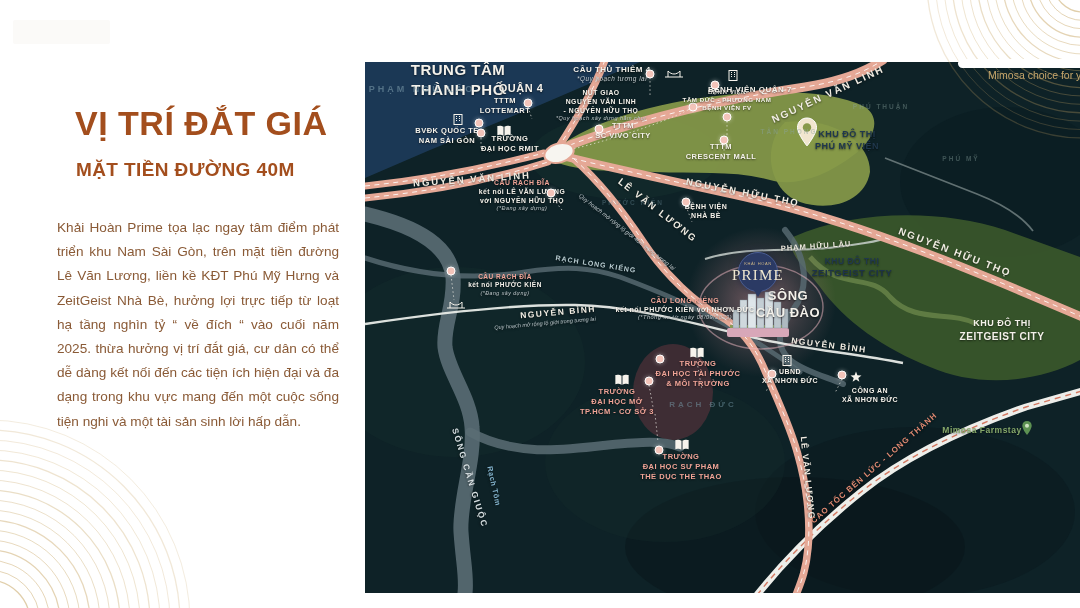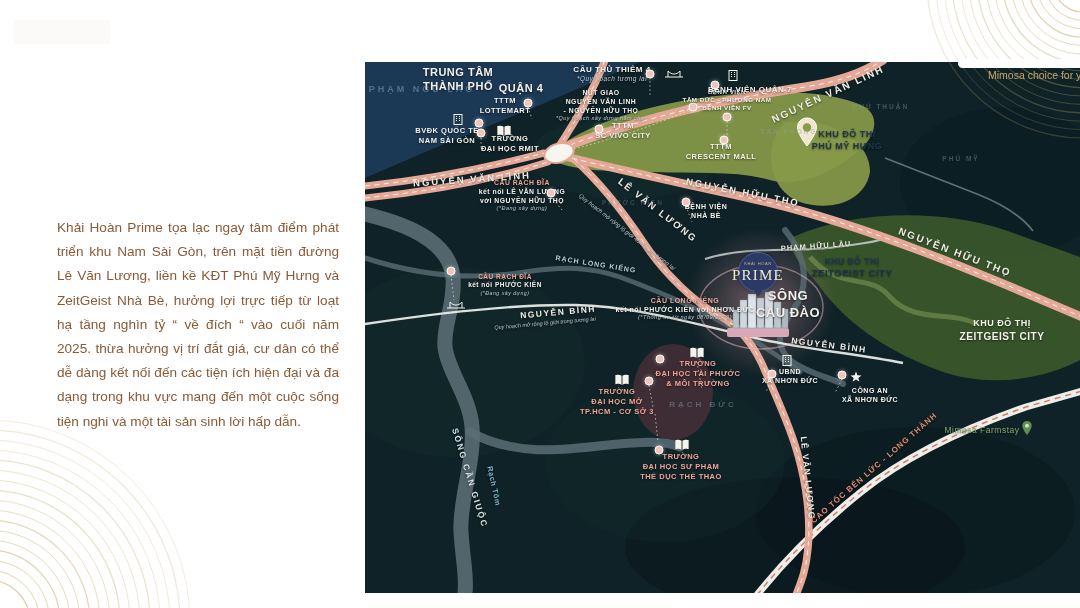--- a/index.html
+++ b/index.html
@@ -17,21 +17,21 @@
   .map svg.terrain{position:absolute;left:0;top:0;}
   #map-labels{position:absolute;left:0;top:0;width:715px;height:531px;z-index:2;}
   .poi{position:absolute;text-align:center;transform:translate(-50%,-50%);line-height:1.3;}
   .poi .l{white-space:nowrap;letter-spacing:.5px;text-shadow:0 1px 2px rgba(0,0,0,.55);}
   .c-w{color:#f4f1ea;font-weight:700;}
   .c-wb{color:#f4f1ea;font-weight:800;font-size:1.12em;}
   .c-p{color:#f0a497;font-weight:700;}
   .c-n{color:#c2cacd;font-weight:400;font-style:italic;font-size:.8em;letter-spacing:0;}
   .c-d{color:#20384d;font-weight:600;text-shadow:none;}
   .c-db{color:#1d3349;font-weight:800;font-size:1.12em;text-shadow:none;}
-  .c-g{color:#86a86a;font-weight:400;text-shadow:none;letter-spacing:.3px;}
+  .c-g{color:#86a86a;font-weight:700;text-shadow:none;letter-spacing:.3px;}
   .mlabel{position:absolute;white-space:nowrap;font-weight:700;color:#f0ece2;
           text-shadow:0 1px 2px rgba(0,0,0,.5);}
   .dot{position:absolute;width:7px;height:7px;border-radius:50%;background:#f3c4ba;border:1.5px solid #ffffff;
        transform:translate(-50%,-50%);box-shadow:0 0 4px rgba(255,255,255,.45);}
   .micon{position:absolute;transform:translate(-50%,-50%);line-height:0;}
   
   .balloon{position:absolute;left:392px;top:209px;width:38px;height:38px;margin:-19px 0 0 -19px;border-radius:50%;
            background:#2b3a64;border:1.2px solid #4a5d93;display:flex;flex-direction:column;align-items:center;
            justify-content:center;z-index:6;box-shadow:0 0 8px rgba(20,30,60,.6);}
   .balloon:after{content:"";position:absolute;top:34px;left:50%;margin-left:-6px;width:0;height:0;
@@ -48,20 +48,22 @@
   #waves-bl{left:0;bottom:0;z-index:0;}
 </style>
 </head>
 <body>
 
 <div class="slide">
 
   <div class="logo-box"></div>
 
   <div class="left-copy">
+    <div class="title">VỊ TRÍ ĐẮT GIÁ</div>
+    <div class="subtitle">MẶT TIỀN ĐƯỜNG 40M</div>
     <div class="body-text">Khải Hoàn Prime tọa lạc ngay tâm điểm phát triển khu Nam Sài Gòn, trên mặt tiền đường Lê Văn Lương, liền kề KĐT Phú Mỹ Hưng và ZeitGeist Nhà Bè, hưởng lợi trực tiếp từ loạt hạ tầng nghìn tỷ “ về đích “ vào cuối năm 2025. thừa hưởng vị trí đắt giá, cư dân có thể dễ dàng kết nối đến các tiện ích hiện đại và đa dạng trong khu vực mang đến một cuộc sống tiện nghi và một tài sản sinh lời hấp dẫn.</div>
   </div>
 
   <div class="map">
     <svg class="terrain" width="715" height="531" viewBox="0 0 715 531">
       <defs>
         <radialGradient id="glowGrad" cx="50%" cy="50%" r="50%">
           <stop offset="0%" stop-color="rgba(242,160,170,0.45)"></stop>
           <stop offset="55%" stop-color="rgba(242,160,170,0.18)"></stop>
           <stop offset="100%" stop-color="rgba(242,160,170,0)"></stop>
@@ -284,42 +286,42 @@
         <div class="dot" style="left: 477px; top: 313px;"></div>
         <div class="micon" style="left: 491px; top: 315px;"><svg width="12" height="12" viewBox="0 0 12 12">
             <path d="M6 .5 L7.4 4.2 11.5 4.4 8.3 6.9 9.4 10.8 6 8.6 2.6 10.8 3.7 6.9 .5 4.4 4.6 4.2 Z" fill="#f6f3ec"></path>
           </svg></div>
         <div class="poi" style="left: 423px; top: 243px; font-size: 13px;">
           <div class="l c-w">SÔNG</div>
           <div class="l c-w">CẦU ĐÀO</div>
         </div>
         <div class="poi" style="left: 482px; top: 79px; font-size: 9px;">
           <div class="l c-d">KHU ĐÔ THỊ</div>
-          <div class="l c-d">PHÚ MỸ HƯNG</div>
+          <div class="l c-d">PHÚ MỸ VIỆN</div>
         </div>
         <div class="micon" style="left: 442px; top: 70px;"><svg width="22" height="30" viewBox="0 0 22 30">
             <path d="M11 1 C5.5 1 1.5 5 1.5 10.5 C1.5 17 11 29 11 29 C11 29 20.5 17 20.5 10.5 C20.5 5 16.5 1 11 1 Z" fill="#f1e6cf" stroke="#ffffff" stroke-width="1"></path>
             <circle cx="11" cy="10.5" r="4.2" fill="#87994a"></circle>
           </svg></div>
         <div class="poi" style="left: 487px; top: 206px; font-size: 8.5px;">
           <div class="l c-d">KHU ĐÔ THỊ</div>
           <div class="l c-db">ZEITGEIST CITY</div>
         </div>
         <div class="poi" style="left: 637px; top: 268px; font-size: 9px;">
           <div class="l c-w">KHU ĐÔ THỊ</div>
           <div class="l c-wb">ZEITGEIST CITY</div>
         </div>
         <div class="poi" style="left: 617px; top: 369px; font-size: 8.5px;">
           <div class="l c-g">Mimosa Farmstay</div>
         </div>
         <div class="micon" style="left: 662px; top: 366px;"><svg width="11" height="15" viewBox="0 0 11 15">
             <path d="M5.5 .5 C2.8 .5 .8 2.5 .8 5.2 C.8 8.5 5.5 14.5 5.5 14.5 C5.5 14.5 10.2 8.5 10.2 5.2 C10.2 2.5 8.2 .5 5.5 .5 Z" fill="#5d9152"></path>
             <circle cx="5.5" cy="5.2" r="2" fill="#cfe3c2"></circle>
           </svg></div>
-        <div class="poi" style="left: 93px; top: 17px; font-size: 11px; letter-spacing: 1px;">
+        <div class="poi" style="left: 93px; top: 17px; font-size: 15px; letter-spacing: 1px;">
           <div class="l c-w">TRUNG TÂM</div>
           <div class="l c-w">THÀNH PHỐ</div>
         </div>
         <div class="poi" style="left: 156px; top: 26px; font-size: 11px; letter-spacing: 1px;">
           <div class="l c-w">QUẬN 4</div>
         </div>
         <div class="mlabel" style="left: 107px; top: 117px; font-size: 9.5px; letter-spacing: 2px; transform: translate(-50%, -50%) rotate(-4deg);">NGUYỄN VĂN LINH</div>
         <div class="mlabel" style="left: 463px; top: 32px; font-size: 10px; letter-spacing: 2px; transform: translate(-50%, -50%) rotate(-25deg);">NGUYỄN VĂN LINH</div>
         <div class="mlabel" style="left: 378px; top: 130px; font-size: 9.5px; letter-spacing: 2px; transform: translate(-50%, -50%) rotate(11deg);">NGUYỄN HỮU THỌ</div>
         <div class="mlabel" style="left: 590px; top: 190px; font-size: 10px; letter-spacing: 2px; transform: translate(-50%, -50%) rotate(21deg);">NGUYỄN HỮU THỌ</div>

